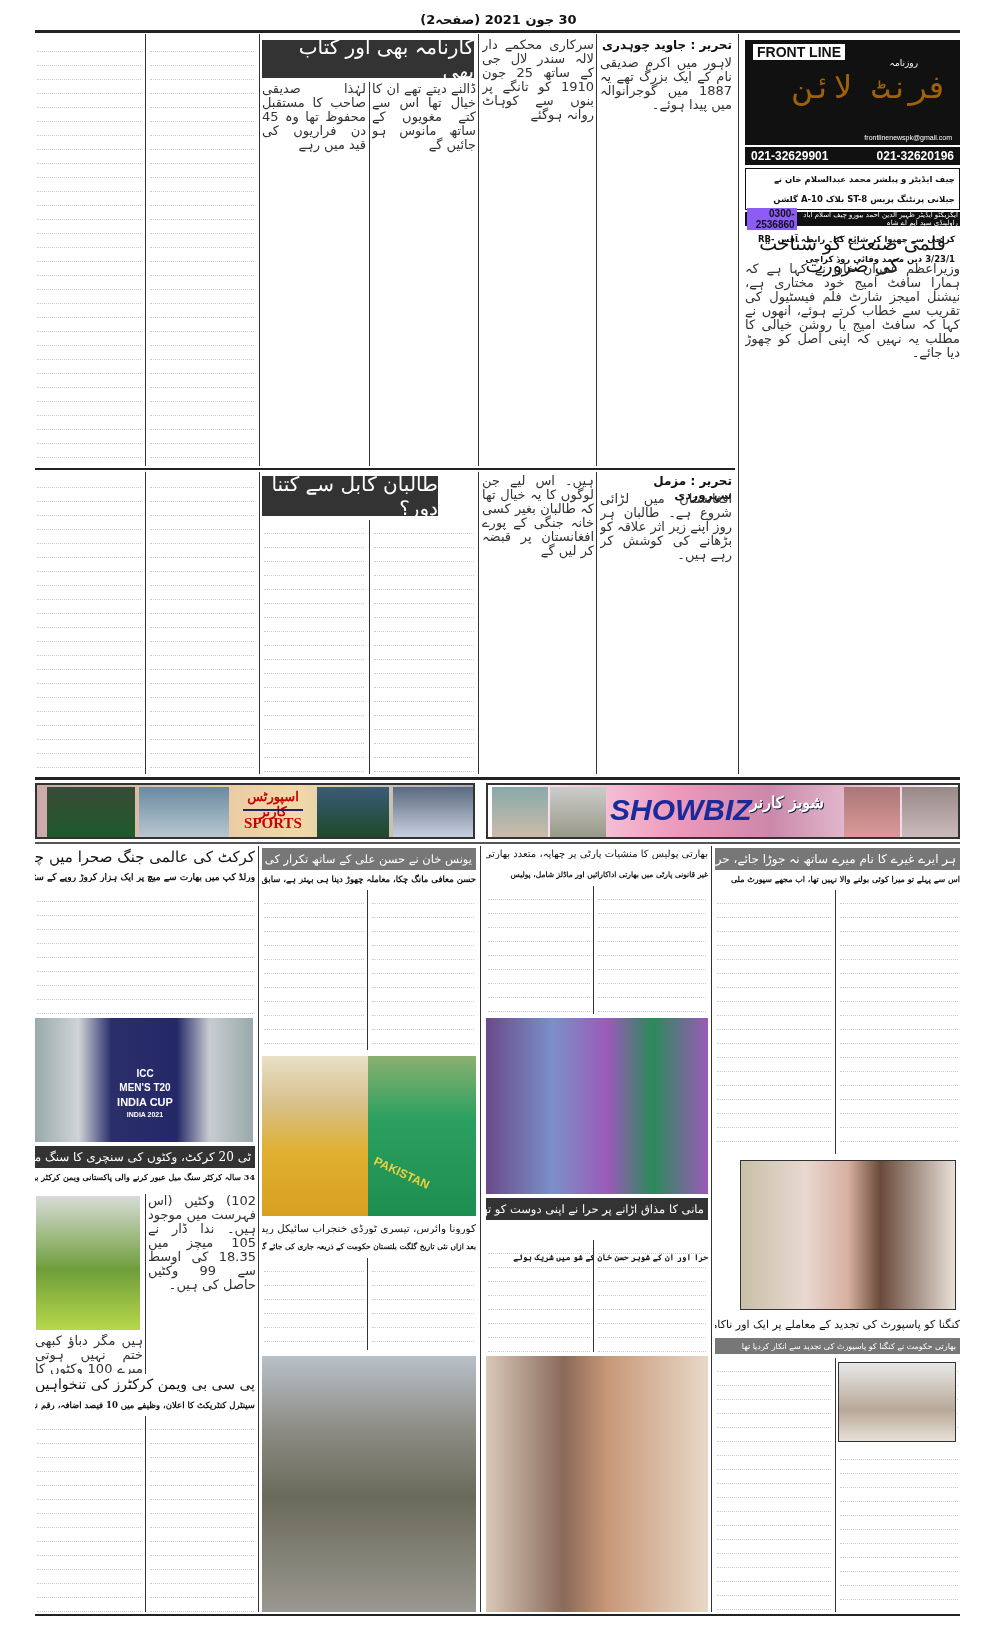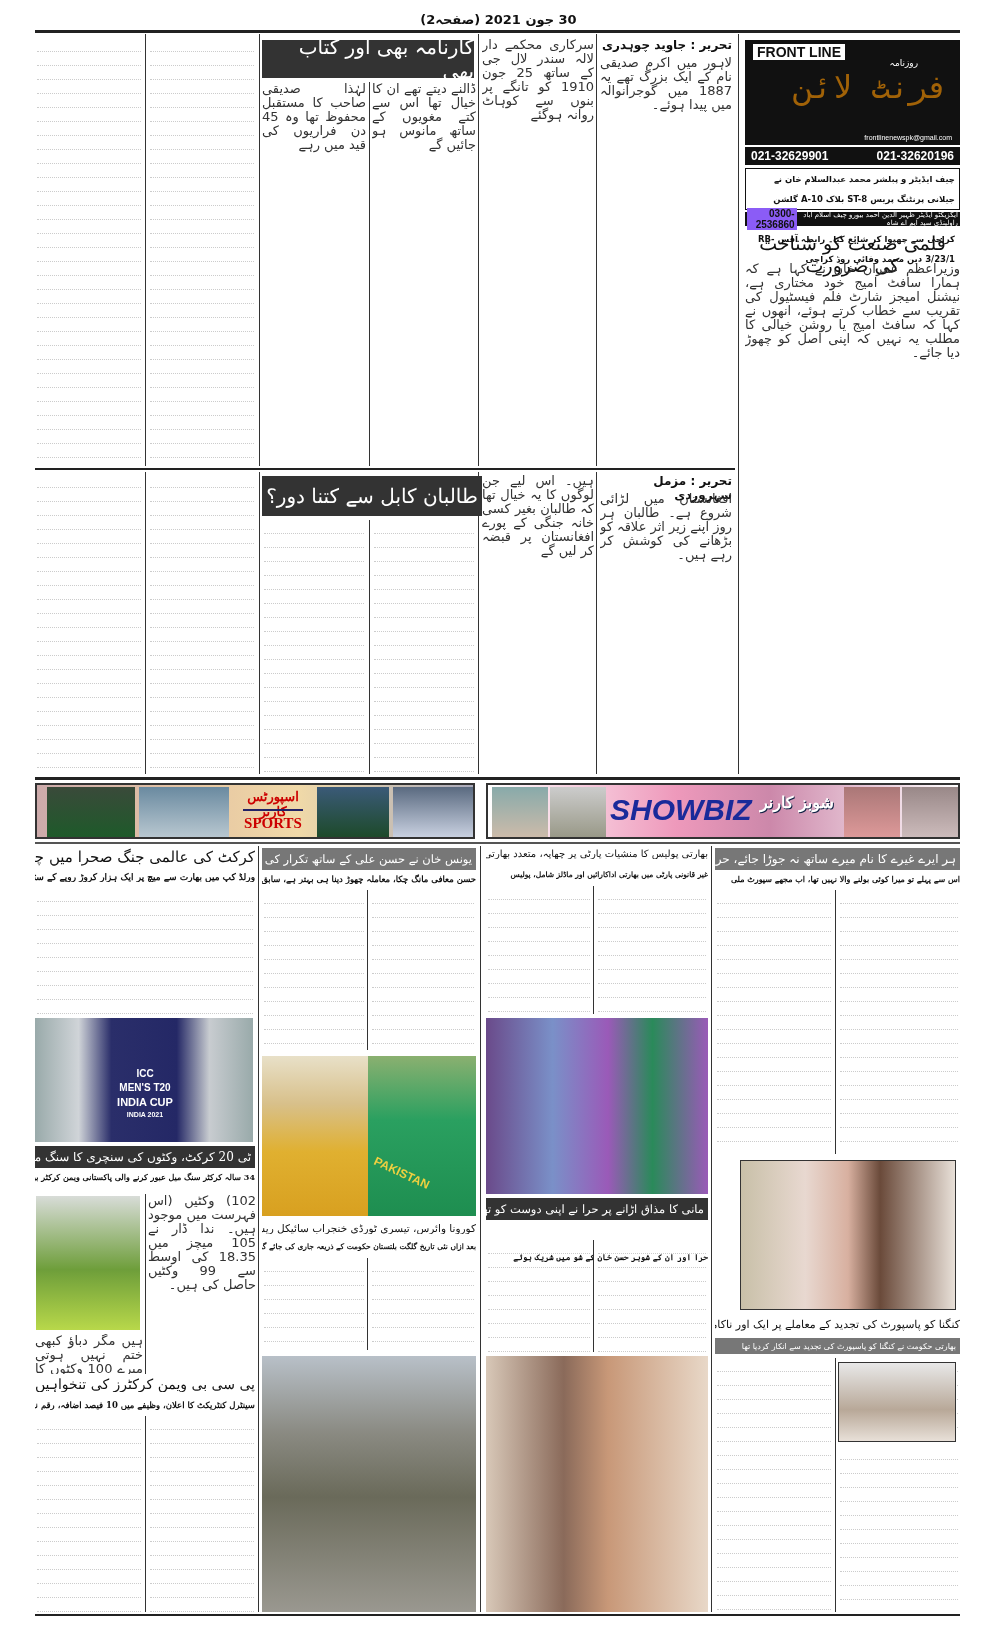--- a/index.html
+++ b/index.html
@@ -131,21 +131,21 @@
     <span class="ln"></span>
   </div>
 
 <div class="vline" style="left:596px;top:34px;height:432px;"></div>
 <div class="vline" style="left:478px;top:34px;height:432px;"></div>
 <div class="vline" style="left:369px;top:82px;height:384px;"></div>
 <div class="vline" style="left:259px;top:34px;height:432px;"></div>
 <div class="vline" style="left:145px;top:34px;height:432px;"></div>
 <div class="abs rule" style="left:35px;top:468px;width:700px;height:2px;"></div>
 
-<div class="headbox" style="left:262px;top:476px;width:220px;height:40px;font-size:20px;">طالبان کابل سے کتنا دور؟</div>
+<div class="headbox" style="left:262px;top:476px;width:176px;height:40px;font-size:20px;">طالبان کابل سے کتنا دور؟</div>
 <div class="byline" style="left:600px;top:474px;width:132px;text-align:right;">تحریر : مزمل سہروردی</div>
 <div class="txtcol" style="left:600px;top:492px;width:132px;height:282px;"><span>افغانستان میں لڑائی شروع ہے۔ طالبان ہر روز اپنے زیر اثر علاقہ کو بڑھانے کی کوشش کر رہے ہیں۔</span></div>
 <div class="txtcol" style="left:482px;top:474px;width:112px;height:300px;"><span>ہیں۔ اس لیے جن لوگوں کا یہ خیال تھا کہ طالبان بغیر کسی خانہ جنگی کے پورے افغانستان پر قبضہ کر لیں گے</span></div>
 <div class="txtcol" style="left:372px;top:520px;width:104px;height:254px;">
     <span class="ln"></span>
     <span class="ln"></span>
     <span class="ln"></span>
     <span class="ln"></span>
     <span class="ln"></span>
     <span class="ln"></span>
@@ -243,21 +243,21 @@
   <div class="abs" style="left:206px;top:24px;width:60px;height:2px;background:#226;"></div>
   <div class="ph-label" style="left:196px;top:30px;width:80px;text-align:center;color:#c00;font-size:15px;font-family:'Liberation Serif',serif;">SPORTS</div>
   <div class="photo" style="left:280px;top:2px;width:72px;height:50px;background:linear-gradient(#3b5a78,#1d4a2a);"></div>
   <div class="photo" style="left:356px;top:2px;width:80px;height:50px;background:linear-gradient(#5a6a80,#c8d0e0);"></div>
 </div>
 
 <div class="banner" style="left:486px;top:783px;width:474px;height:56px;background:linear-gradient(90deg,#fff 0%,#e9b 40%,#c8a 60%,#fff 100%);">
   <div class="photo" style="left:4px;top:2px;width:56px;height:50px;background:linear-gradient(#8aa,#cba);"></div>
   <div class="photo" style="left:62px;top:2px;width:56px;height:50px;background:linear-gradient(#ccc,#998);"></div>
   <div class="ph-label" style="left:122px;top:8px;width:130px;text-align:center;color:#1a2a9a;font-size:30px;font-style:italic;">SHOWBIZ</div>
-  <div class="ph-label" style="left:252px;top:8px;width:94px;text-align:right;color:#fff;font-size:16px;direction:rtl;font-family:'DejaVu Serif',serif;text-shadow:1px 1px 0 #124;">شوبز کارنر</div>
+  <div class="ph-label" style="left:252px;top:8px;width:94px;text-align:center;color:#fff;font-size:16px;direction:rtl;font-family:'DejaVu Serif',serif;text-shadow:1px 1px 0 #124;">شوبز کارنر</div>
   <div class="photo" style="left:356px;top:2px;width:56px;height:50px;background:linear-gradient(#a77,#d99);"></div>
   <div class="photo" style="left:414px;top:2px;width:56px;height:50px;background:linear-gradient(#988,#cbb);"></div>
 </div>
 
 <div class="abs" style="left:35px;top:842px;width:925px;height:2px;background:#555;"></div>
 
 <div class="sechead" style="left:35px;top:848px;width:220px;font-size:15px;text-align:right;">کرکٹ کی عالمی جنگ صحرا میں چھڑے گی</div>
 <div class="sechead" style="left:35px;top:872px;width:220px;font-size:9px;font-weight:bold;text-align:right;">ورلڈ کپ میں بھارت سے میچ پر ایک ہزار کروڑ روپے کے سٹے کا امکان</div>
 <div class="txtcol" style="left:35px;top:888px;width:220px;height:126px;">
     <span class="ln"></span>

